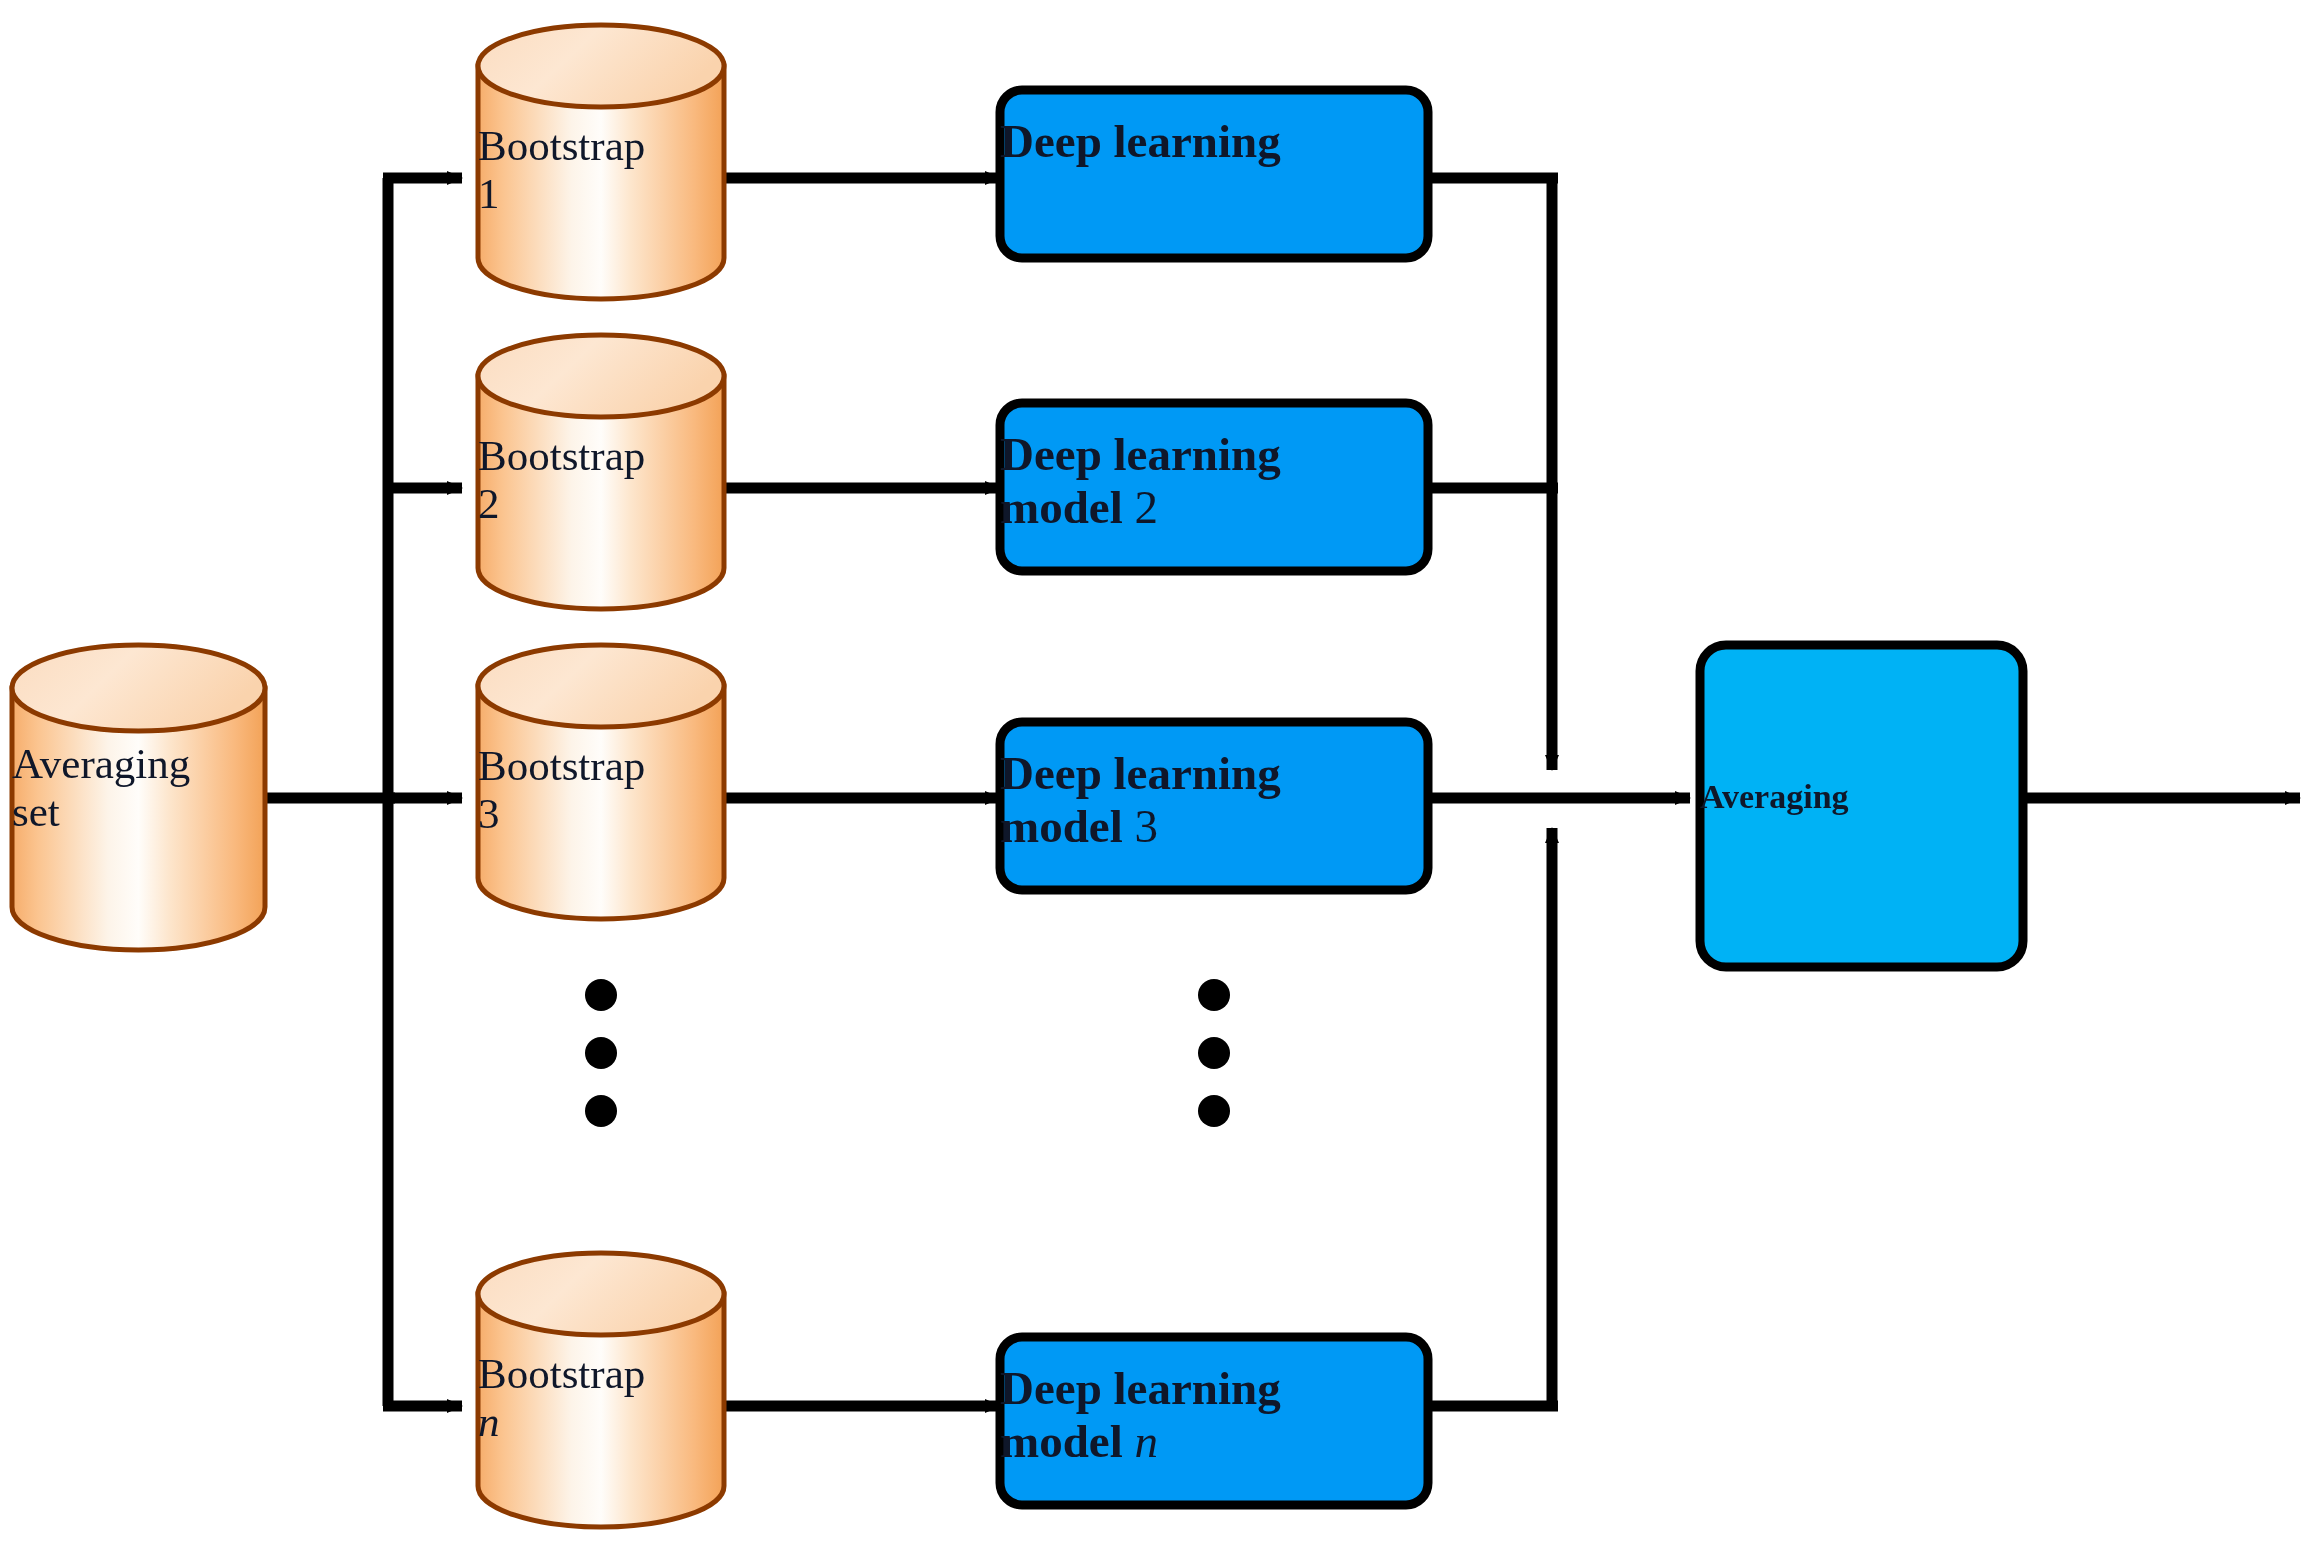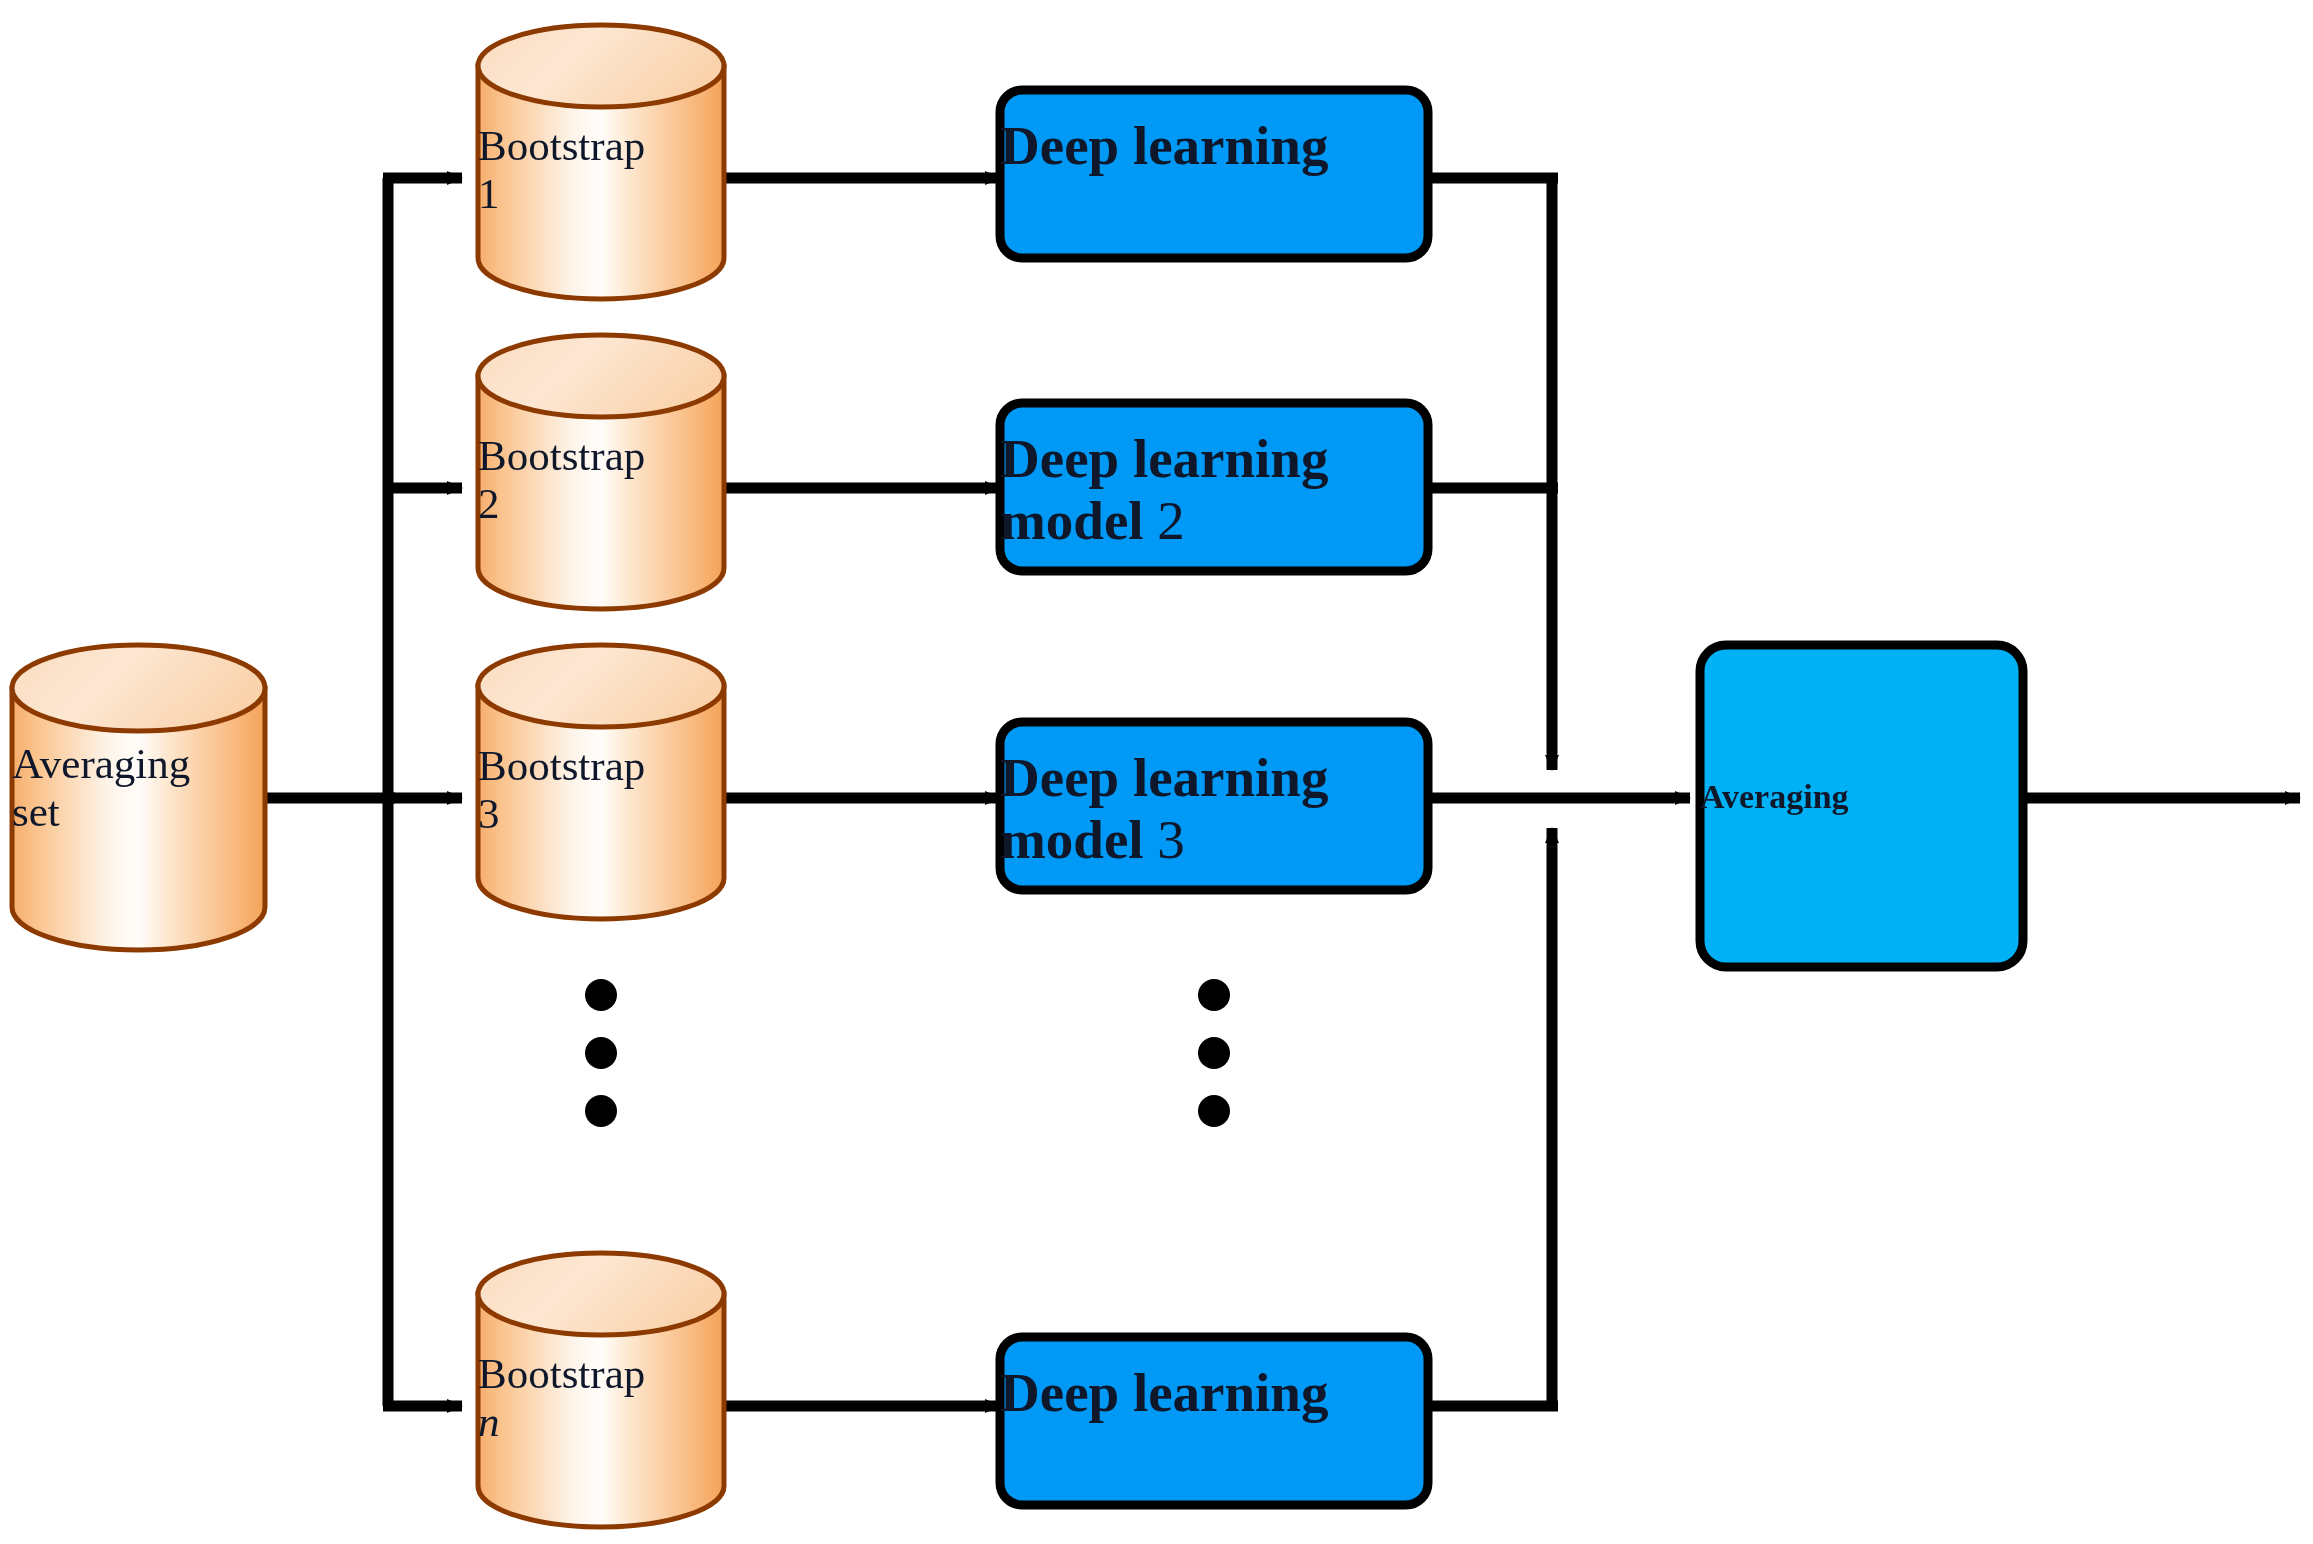--- a/index.html
+++ b/index.html
@@ -33,21 +33,21 @@
     line-height: 1.12;
   }
   .cyl-label {
     font-family: "Liberation Serif", "DejaVu Serif", serif;
     font-weight: 400;
     font-size: 43px;
   }
   .box-label {
     font-family: "Liberation Serif", "DejaVu Serif", serif;
     font-weight: 700;
-    font-size: 55px;
+    font-size: 47px;
   }
   .box-label .num {
     font-weight: 400;
   }
   .num.ital, .cyl-label .ital {
     font-style: italic;
     font-weight: 400;
   }
   .avg-label {
     font-size: 34px;
@@ -194,19 +194,23 @@
   <div class="box-label" style="left:1000px; top:747px; width:428px;">
     <div>Deep learning</div>
     <div>
       <span>model</span>
       <span class="num">3</span>
     </div>
   </div>
 
   <div class="box-label" style="left:1000px; top:1362px; width:428px;">
     <div>Deep learning</div>
+    <div>
+      <span>model</span>
+      <span class="num ital">n</span>
+    </div>
   </div>
 
   <div class="box-label avg-label" style="left:1700px; top:778px; width:323px;">
     <div>Averaging</div>
   </div>
 
 </div>
 
 </body></html>

